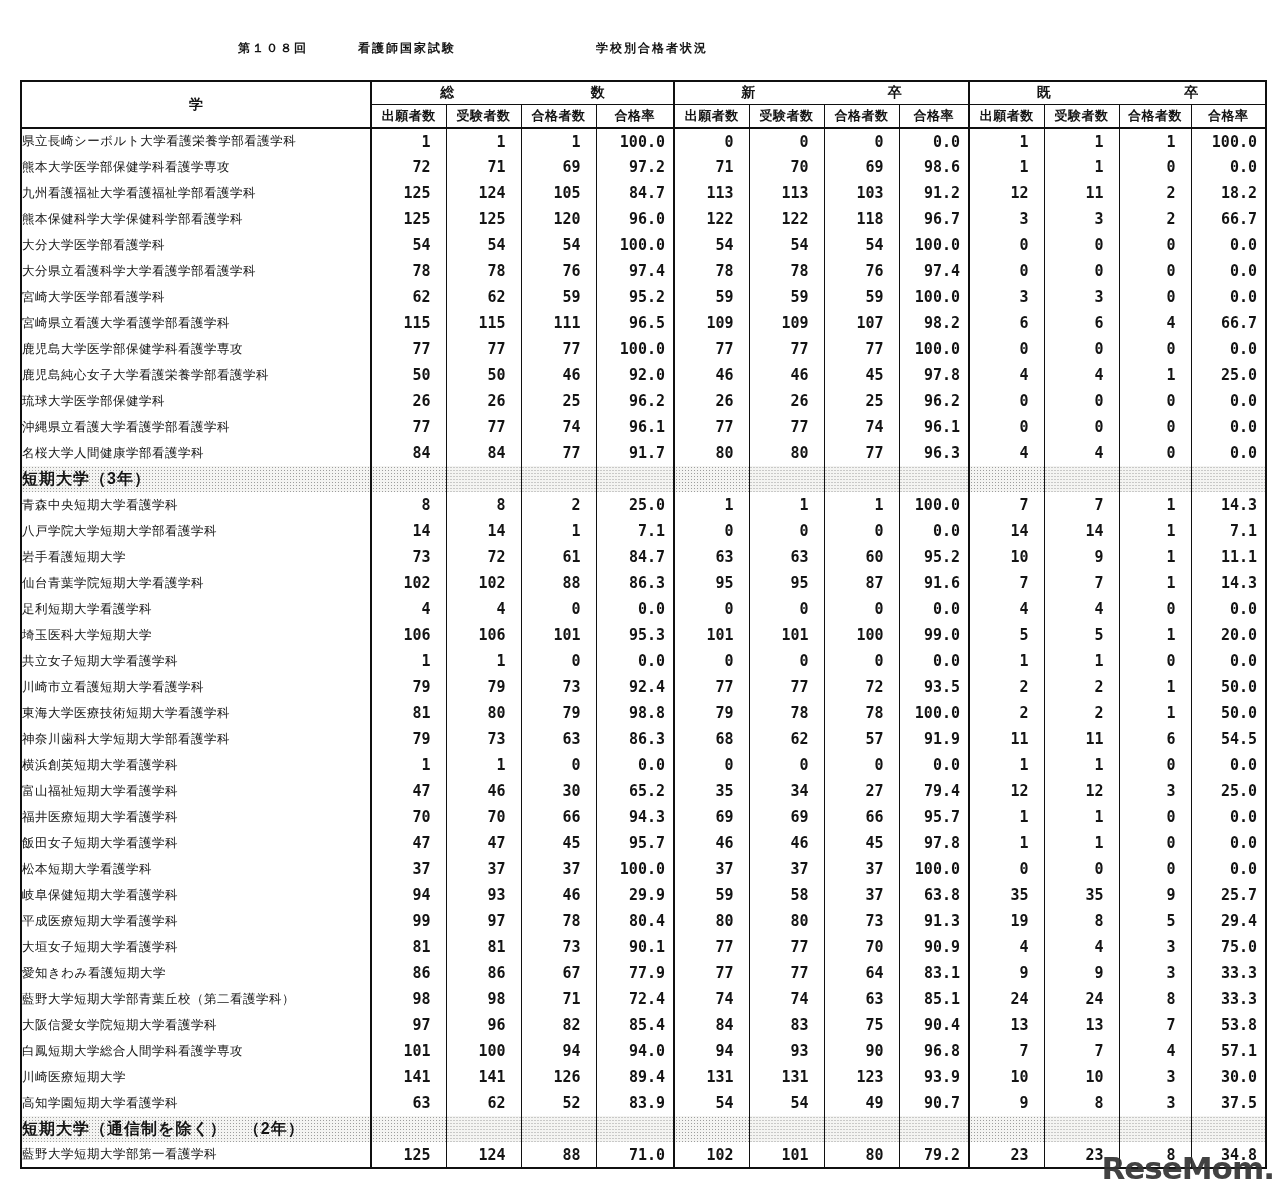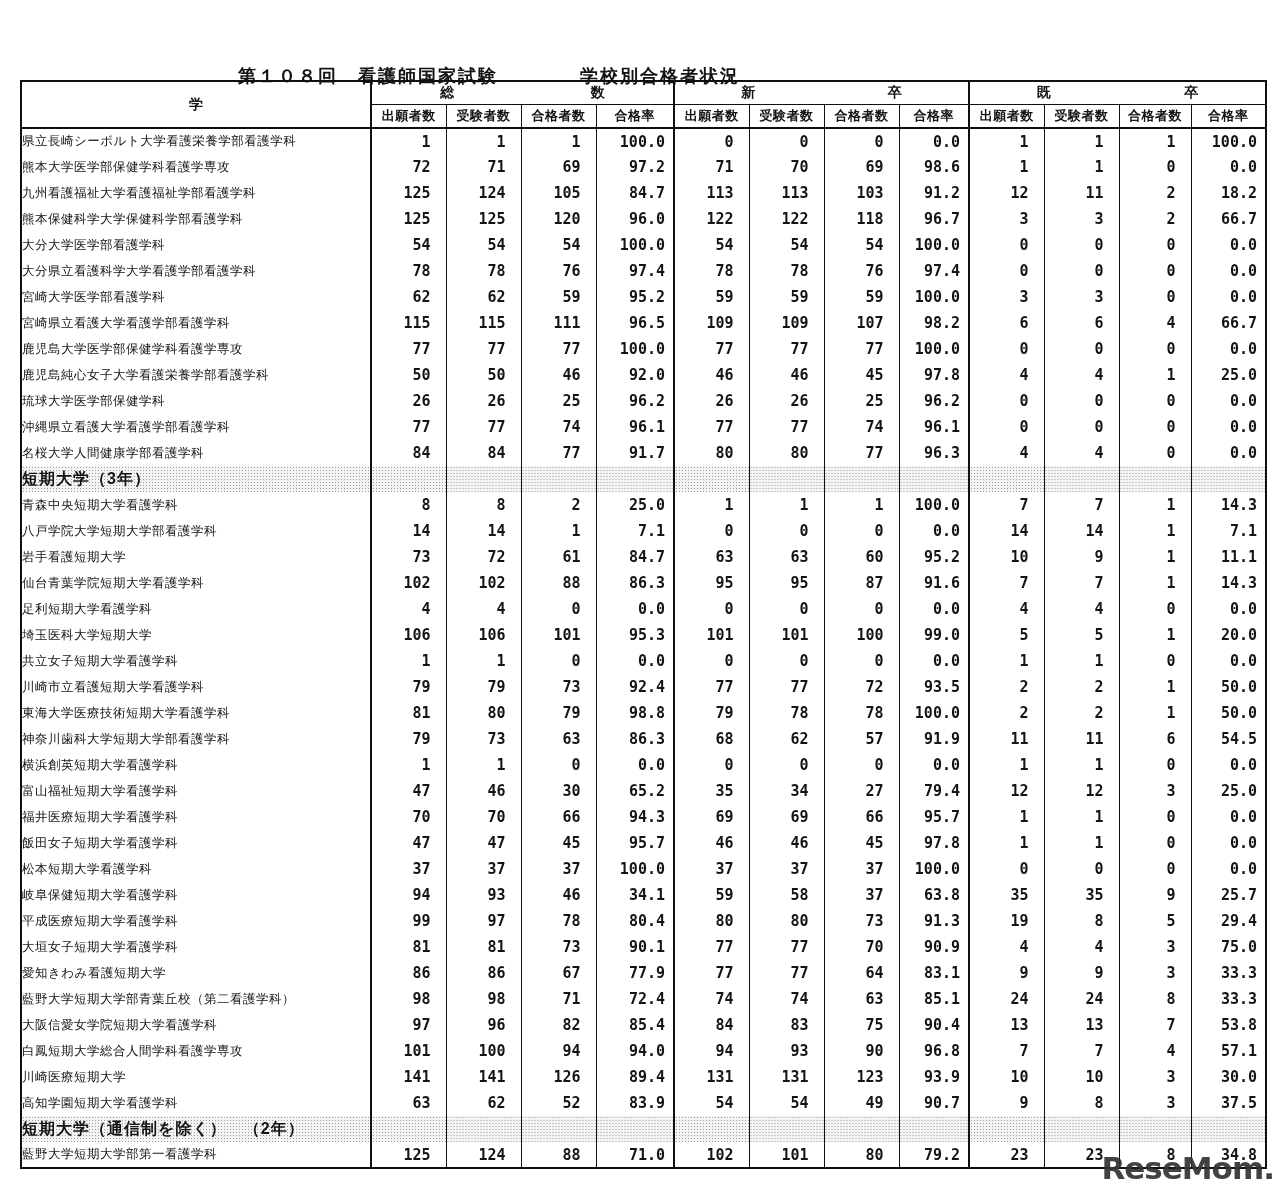--- a/index.html
+++ b/index.html
@@ -2,24 +2,24 @@
 <html><head>
 <meta charset="utf-8">
 <style>
   html,body{margin:0;padding:0;}
   body{
     width:1280px;height:1186px;background:#ffffff;color:#141414;
     font-family:"Liberation Sans",sans-serif;position:relative;overflow:hidden;
   }
   
   .titlebar{position:absolute;top:40px;left:0;width:1280px;height:26px;}
-  .titlebar span{position:absolute;font-size:18px;font-weight:700;letter-spacing:2px;white-space:nowrap;margin-top:24px;}
+  .titlebar span{position:absolute;font-size:12px;font-weight:700;letter-spacing:2px;white-space:nowrap;}
   .t1{left:238px;}
   .t2{left:358px;}
-  .t3{left:580px;text-align:right;}
+  .t3{left:596px;text-align:right;}
   
   table.results{
     position:absolute;left:20px;top:80px;width:1245px;
     border-collapse:collapse;table-layout:fixed;
     border:2px solid #101010;
   }
   th,td{overflow:hidden;white-space:nowrap;}
   
   th{border:1px solid #101010;}
   td{border-left:1px solid #101010;border-right:1px solid #101010;border-top:none;border-bottom:none;}
@@ -541,21 +541,21 @@
         <td class="num">0</td>
         <td class="num">0</td>
         <td class="num">0</td>
         <td class="num rate">0.0</td>
       </tr>
       <tr>
         <td class="name-cell b-thick">岐阜保健短期大学看護学科</td>
         <td class="num">94</td>
         <td class="num">93</td>
         <td class="num">46</td>
-        <td class="num rate b-thick">34.1</td>
+        <td class="num rate b-thick">29.9</td>
         <td class="num">59</td>
         <td class="num">58</td>
         <td class="num">37</td>
         <td class="num rate b-thick">63.8</td>
         <td class="num">35</td>
         <td class="num">35</td>
         <td class="num">9</td>
         <td class="num rate">25.7</td>
       </tr>
       <tr>

